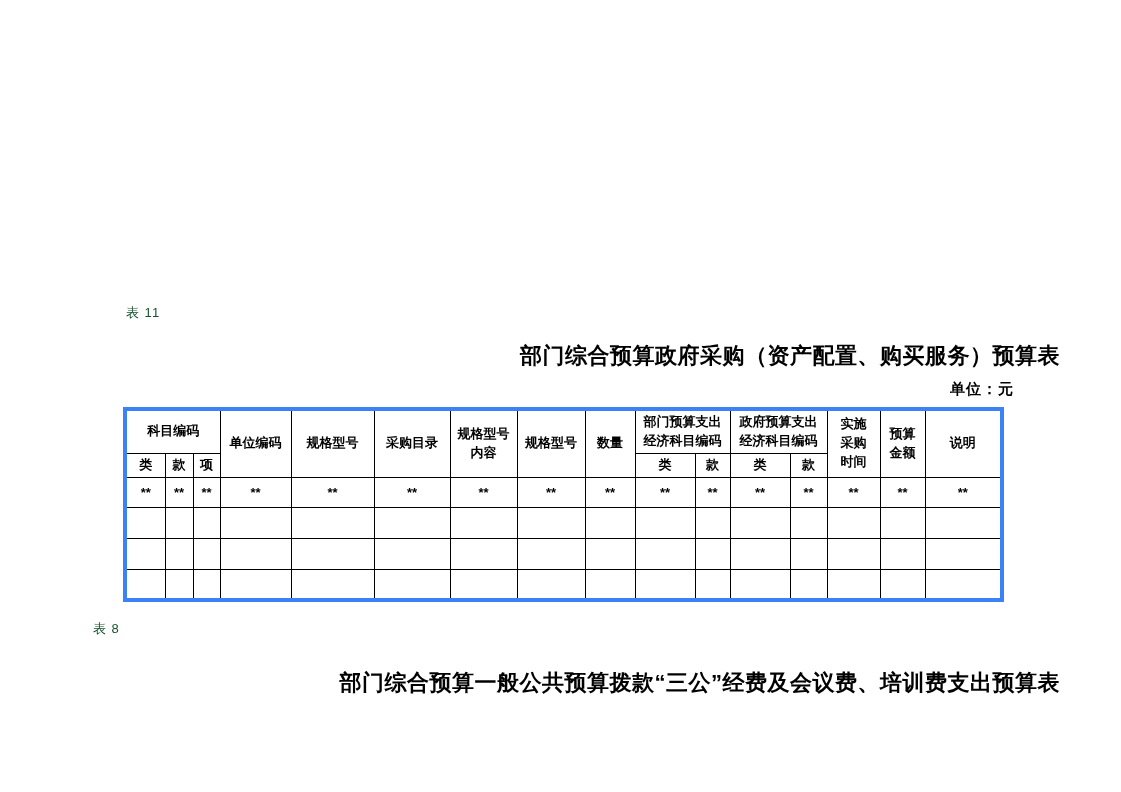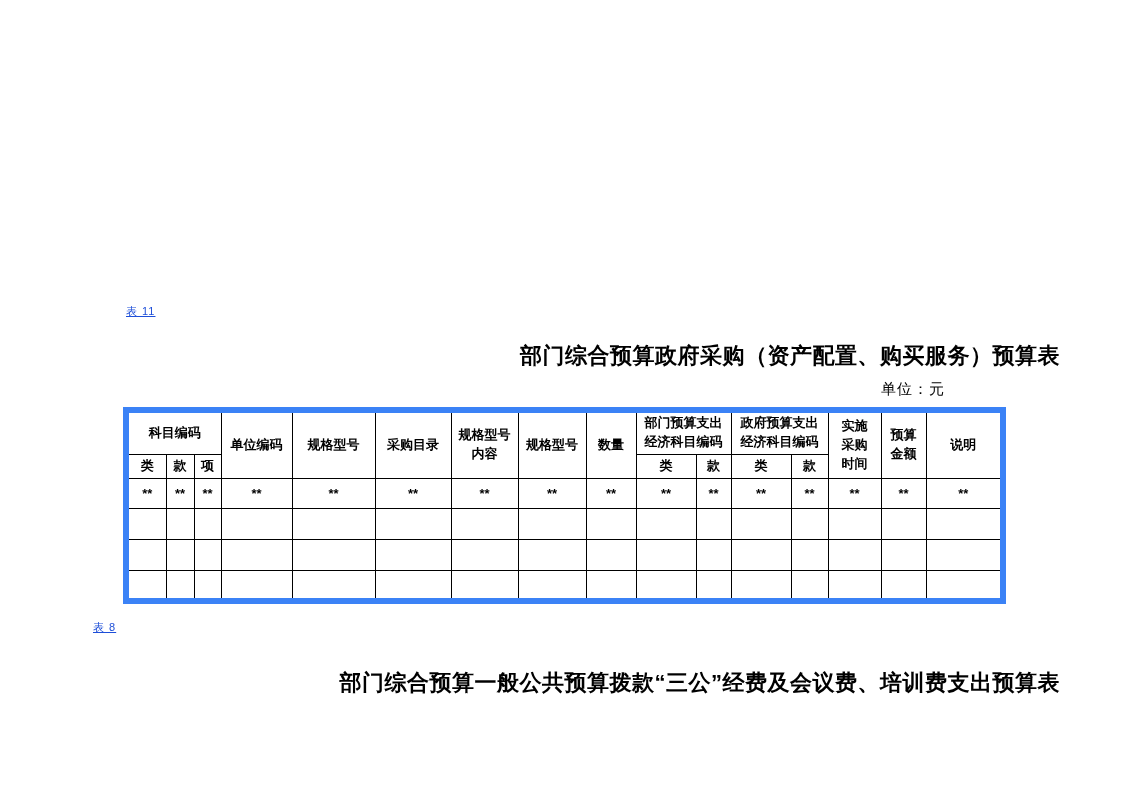--- a/index.html
+++ b/index.html
@@ -7,54 +7,53 @@
     width: 1121px; height: 792px;
     background: #ffffff;
     font-family: "Liberation Sans", sans-serif;
     color: #000000;
     overflow: hidden;
     position: relative;
   }
   .abs { position: absolute; }
 
   .table-label {
-    font-size: 11px;
+    font-size: 13px;
     font-weight: normal;
-    color: #1d4ed8;
+    color: #14532d;
     letter-spacing: 1px;
-    text-decoration: underline;
   }
   #label-t11 { left: 126px; top: 304px; }
   #label-t12 { left: 93px; top: 620px; }
 
   .section-title {
     left: 63px; width: 997px;
     text-align: right;
     font-size: 22px;
     font-weight: bold;
     letter-spacing: 0.5px;
     white-space: nowrap;
   }
   #title-1 { top: 341px; }
   #title-2 { top: 668px; }
 
   #unit-note {
-    left: 881px; top: 380px;
+    left: 950px; top: 380px;
     font-size: 15px;
-    font-weight: normal;
+    font-weight: bold;
     letter-spacing: 1px;
     white-space: nowrap;
   }
 
   #budget-table {
     left: 123px; top: 407px;
     border-collapse: collapse;
     table-layout: fixed;
     width: 877px;
-    border: 6px solid #3b82f6;
+    border: 4px solid #3b82f6;
   }
   #budget-table th, #budget-table td {
     border: 1px solid #000;
     text-align: center;
     vertical-align: middle;
     overflow: hidden;
   }
   #budget-table th {
     font-size: 13px;
     font-weight: bold;

